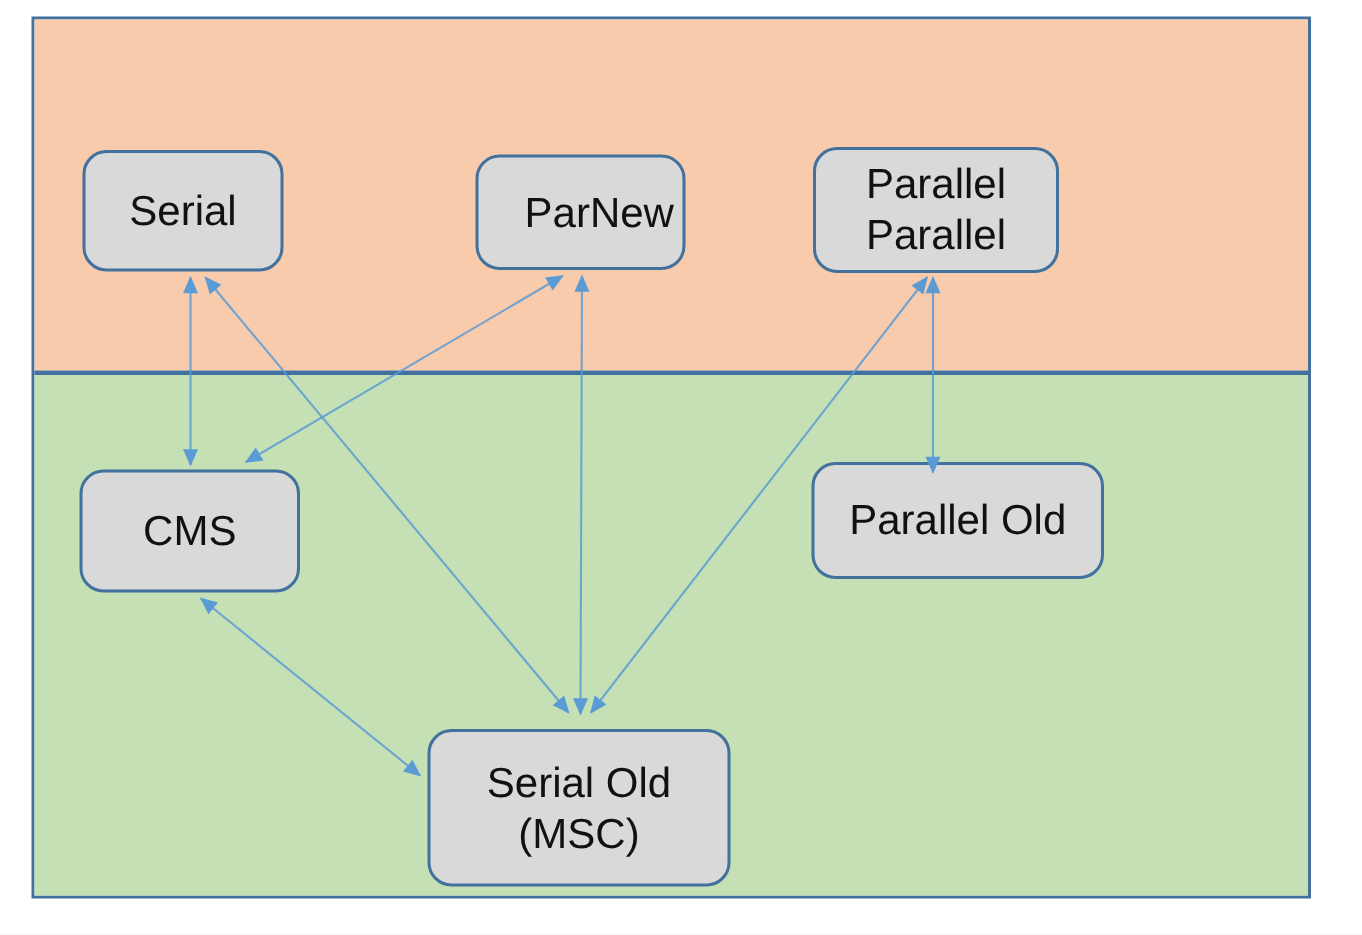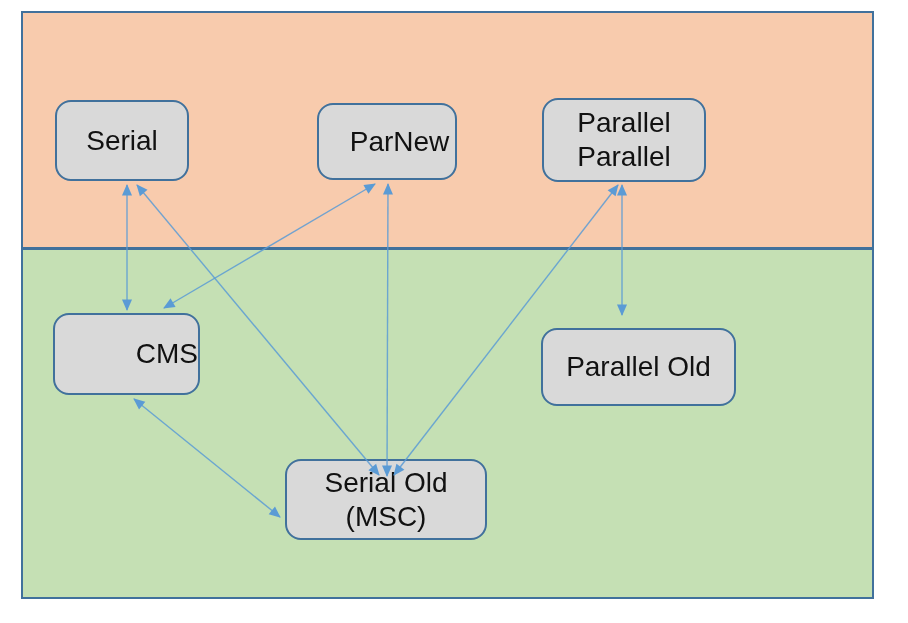--- a/index.html
+++ b/index.html
@@ -74,23 +74,23 @@
     z-index: 2;
   }
   .node .label {
     display: inline-block;
   }
   #node-serial          { left: 55px;  top: 100px; width: 134px; height: 81px; }
   #node-parnew          { left: 317px; top: 103px; width: 140px; height: 77px; padding-left: 25px; }
   #node-parallel-scavenge { left: 542px; top: 98px; width: 164px; height: 84px; }
   #node-parallel-scavenge .label { max-width: 130px; }
   #node-g1              { left: 749px; top: 163px; width: 114px; height: 165px; border-radius: 20px; z-index: 4; }
-  #node-cms             { left: 53px;  top: 313px; width: 147px; height: 82px; justify-content: flex-end; }
-  #node-parallel-old    { left: 541px; top: 328px; width: 195px; height: 78px; }
-  #node-serial-old      { left: 285px; top: 459px; width: 202px; height: 81px; }
+  #node-cms             { left: 53px;  top: 313px; width: 147px; height: 82px; }
+  #node-parallel-old    { left: 541px; top: 308px; width: 195px; height: 78px; }
+  #node-serial-old      { left: 285px; top: 486px; width: 202px; height: 105px; }
   #node-serial-old .label { max-width: 150px; }
 </style>
 </head>
 <body>
 
 <div id="page-root">
 
   <div id="canvas-frame">
     <div class="region" id="region-young" style="background: rgb(248, 203, 173);"></div>
     <div id="region-divider"></div>

